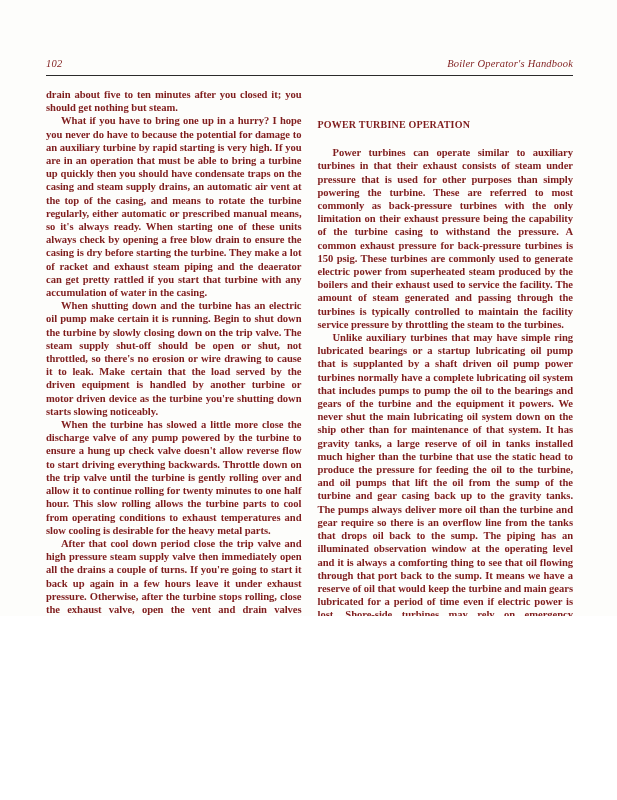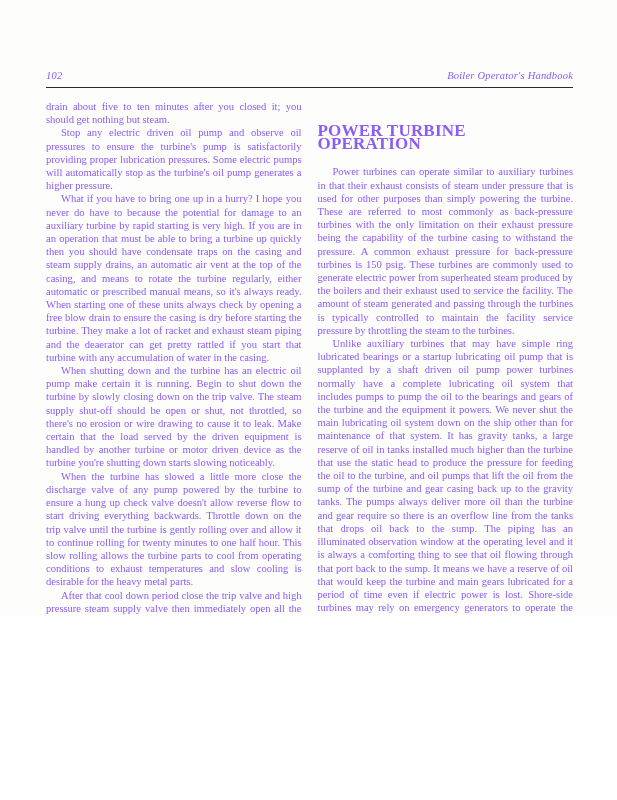--- a/index.html
+++ b/index.html
@@ -3,22 +3,22 @@
 <meta charset="utf-8">
 <style>
   * { margin: 0; padding: 0; box-sizing: border-box; }
   html, body { background: #ffffff; }
   .page {
     position: relative;
     width: 617px;
     height: 616px;
     background: #fdfdfb;
     font-family: "Liberation Serif", serif;
-    color: #8b5cf6;
-    padding: 42px 44px 0 46px;
+    color: #7f1d1d;
+    padding: 30px 44px 0 46px;
     overflow: hidden;
   }
   .header {
     display: flex;
     justify-content: space-between;
     align-items: baseline;
     font-style: italic;
     font-size: 10.5px;
     line-height: 12px;
     padding-bottom: 5px;
@@ -32,46 +32,45 @@
     margin-top: 12px;
   }
   .col {
     flex: 1;
     min-width: 0;
     font-size: 10.6px;
     line-height: 13.2px;
     text-align: justify;
     letter-spacing: -0.05px;
   }
-  .para { text-indent: 15px; }
+  .para { text-indent: 15px; font-weight: bold; }
   .para.cont { text-indent: 0; }
   .section-heading {
     font-weight: bold;
-    font-size: 17px;
+    font-size: 10px;
     letter-spacing: 0.2px;
-    margin-top: 24px;
+    margin-top: 30px;
     margin-bottom: 15px;
     text-align: left;
   }
 </style>
 </head>
 <body>
 
 <div class="page">
 
   <div class="header">
     <span class="page-num">102</span>
     <span class="book-title">Boiler Operator's Handbook</span>
   </div>
 
   <div class="columns">
 
     <div class="col">
       <p class="para cont">drain about five to ten minutes after you closed it; you should get nothing but steam.</p>
-      <p class="para">Stop any electric driven oil pump and observe oil pressures to ensure the turbine's pump is satisfactorily providing proper lubrication pressures. Some electric pumps will automatically stop as the turbine's oil pump generates a higher pressure.</p>
       <p class="para">What if you have to bring one up in a hurry? I hope you never do have to because the potential for damage to an auxiliary turbine by rapid starting is very high. If you are in an operation that must be able to bring a turbine up quickly then you should have condensate traps on the casing and steam supply drains, an automatic air vent at the top of the casing, and means to rotate the turbine regularly, either automatic or prescribed manual means, so it's always ready. When starting one of these units always check by opening a free blow drain to ensure the casing is dry before starting the turbine. They make a lot of racket and exhaust steam piping and the deaerator can get pretty rattled if you start that turbine with any accumulation of water in the casing.</p>
       <p class="para">When shutting down and the turbine has an electric oil pump make certain it is running. Begin to shut down the turbine by slowly closing down on the trip valve. The steam supply shut-off should be open or shut, not throttled, so there's no erosion or wire drawing to cause it to leak. Make certain that the load served by the driven equipment is handled by another turbine or motor driven device as the turbine you're shutting down starts slowing noticeably.</p>
       <p class="para">When the turbine has slowed a little more close the discharge valve of any pump powered by the turbine to ensure a hung up check valve doesn't allow reverse flow to start driving everything backwards. Throttle down on the trip valve until the turbine is gently rolling over and allow it to continue rolling for twenty minutes to one half hour. This slow rolling allows the turbine parts to cool from operating conditions to exhaust temperatures and slow cooling is desirable for the heavy metal parts.</p>
       <p class="para">After that cool down period close the trip valve and high pressure steam supply valve then immediately open all the drains a couple of turns. If you're going to start it back up again in a few hours leave it under exhaust pressure. Otherwise, after the turbine stops rolling, close the exhaust valve, open the vent and drain valves completely and once the rotor stops turning, stop any electric oil pump.</p>
     </div>
 
     <div class="col">
       <h2 class="section-heading">POWER TURBINE OPERATION</h2>
       <p class="para">Power turbines can operate similar to auxiliary turbines in that their exhaust consists of steam under pressure that is used for other purposes than simply powering the turbine. These are referred to most commonly as back-pressure turbines with the only limitation on their exhaust pressure being the capability of the turbine casing to withstand the pressure. A common exhaust pressure for back-pressure turbines is 150 psig. These turbines are commonly used to generate electric power from superheated steam produced by the boilers and their exhaust used to service the facility. The amount of steam generated and passing through the turbines is typically controlled to maintain the facility service pressure by throttling the steam to the turbines.</p>
       <p class="para">Unlike auxiliary turbines that may have simple ring lubricated bearings or a startup lubricating oil pump that is supplanted by a shaft driven oil pump power turbines normally have a complete lubricating oil system that includes pumps to pump the oil to the bearings and gears of the turbine and the equipment it powers. We never shut the main lubricating oil system down on the ship other than for maintenance of that system. It has gravity tanks, a large reserve of oil in tanks installed much higher than the turbine that use the static head to produce the pressure for feeding the oil to the turbine, and oil pumps that lift the oil from the sump of the turbine and gear casing back up to the gravity tanks. The pumps always deliver more oil than the turbine and gear require so there is an overflow line from the tanks that drops oil back to the sump. The piping has an illuminated observation window at the operating level and it is always a comforting thing to see that oil flowing through that port back to the sump. It means we have a reserve of oil that would keep the turbine and main gears lubricated for a period of time even if electric power is lost. Shore-side turbines may rely on emergency generators to operate the lubricating oil pumps but some may have a similar arrangement to provide enough lubrication to allow the main turbine to come to a stop without losing lubrication in the event of loss of power.</p>

